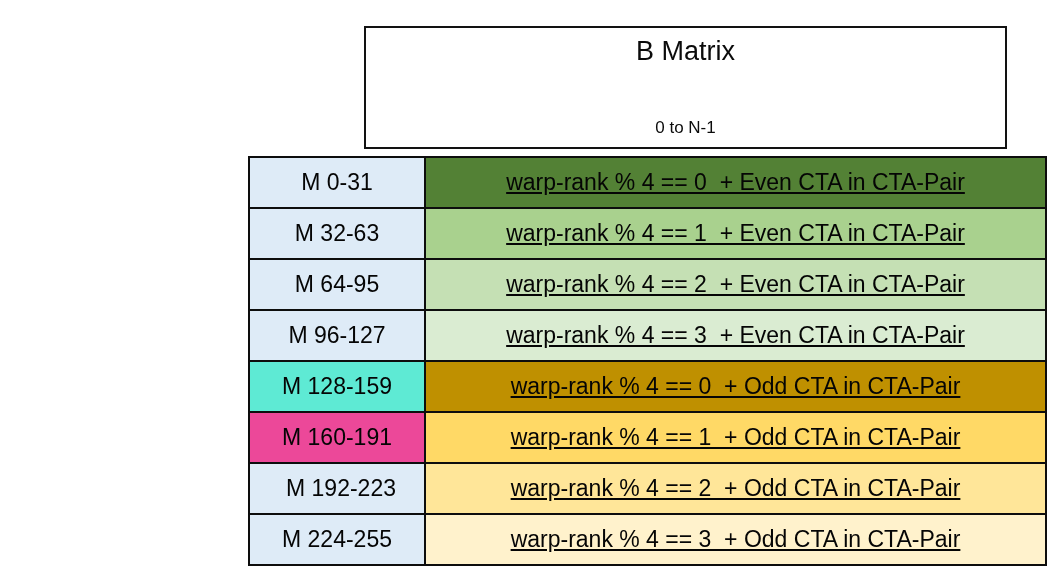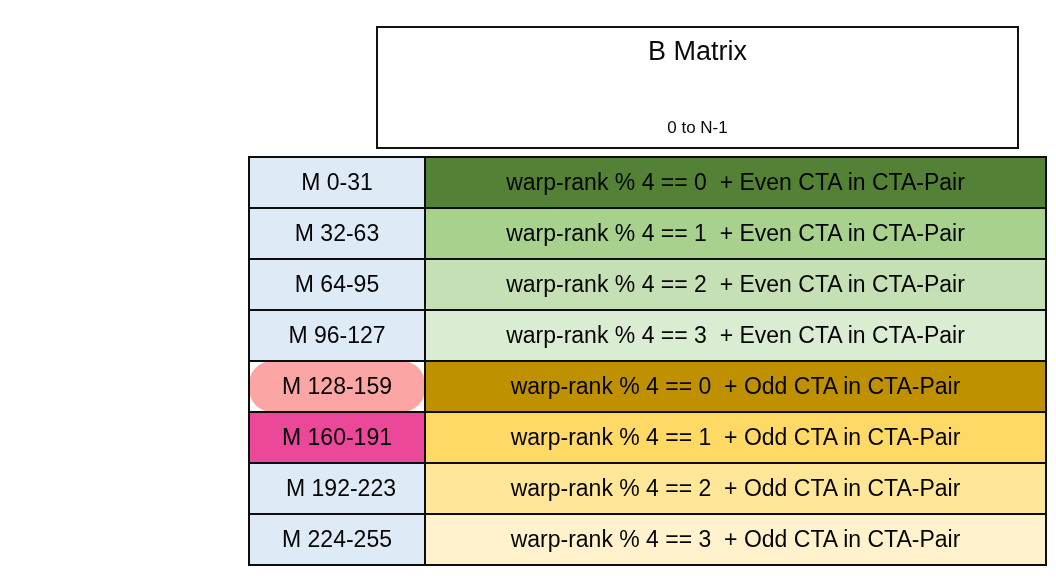--- a/index.html
+++ b/index.html
@@ -24,21 +24,21 @@
     top: 327px;
     font-size: 27px;
     line-height: 34px;
     color: #0b0b0b;
     white-space: nowrap;
   }
 
   
   .b-matrix-box {
     position: absolute;
-    left: 376px;
+    left: 364px;
     top: 26px;
     width: 639px;
     height: 103px;
     background: #ffffff;
     border: 2px solid #121212;
     display: flex;
     flex-direction: column;
     align-items: center;
     justify-content: space-between;
     padding: 7px 0 9px 0;
@@ -73,20 +73,21 @@
     padding: 0;
     height: 49px;
     white-space: pre;
     color: #050505;
   }
   .mapping-table td.cell-left {
     width: 174px;
   }
   .mapping-table td.cell-right {
     width: 619px;
+    text-decoration: underline;
   }
 </style>
 </head>
 <body>
 
 <div class="canvas">
 
 
   <div class="b-matrix-box">
     <div class="b-matrix-title">B Matrix</div>
@@ -105,21 +106,21 @@
       </tr>
       <tr>
         <td class="cell-left" style="background: rgb(222, 235, 247);">M 64-95</td>
         <td class="cell-right" style="background: rgb(197, 224, 180);">warp-rank % 4 == 2  + Even CTA in CTA-Pair</td>
       </tr>
       <tr>
         <td class="cell-left" style="background: rgb(222, 235, 247);">M 96-127</td>
         <td class="cell-right" style="background: rgb(218, 236, 210);">warp-rank % 4 == 3  + Even CTA in CTA-Pair</td>
       </tr>
       <tr>
-        <td class="cell-left" style="background: #fca5a5; border-radius: 23px;">M 128-159</td>
+        <td class="cell-left" style="background: #5eead4;">M 128-159</td>
         <td class="cell-right" style="background: rgb(191, 144, 0);">warp-rank % 4 == 0  + Odd CTA in CTA-Pair</td>
       </tr>
       <tr>
         <td class="cell-left" style="background: #ec4899;">M 160-191</td>
         <td class="cell-right" style="background: rgb(255, 217, 102);">warp-rank % 4 == 1  + Odd CTA in CTA-Pair</td>
       </tr>
       <tr>
         <td class="cell-left" style="background: rgb(222, 235, 247); padding-left: 8px;">M 192-223</td>
         <td class="cell-right" style="background: rgb(255, 230, 153);">warp-rank % 4 == 2  + Odd CTA in CTA-Pair</td>
       </tr>

